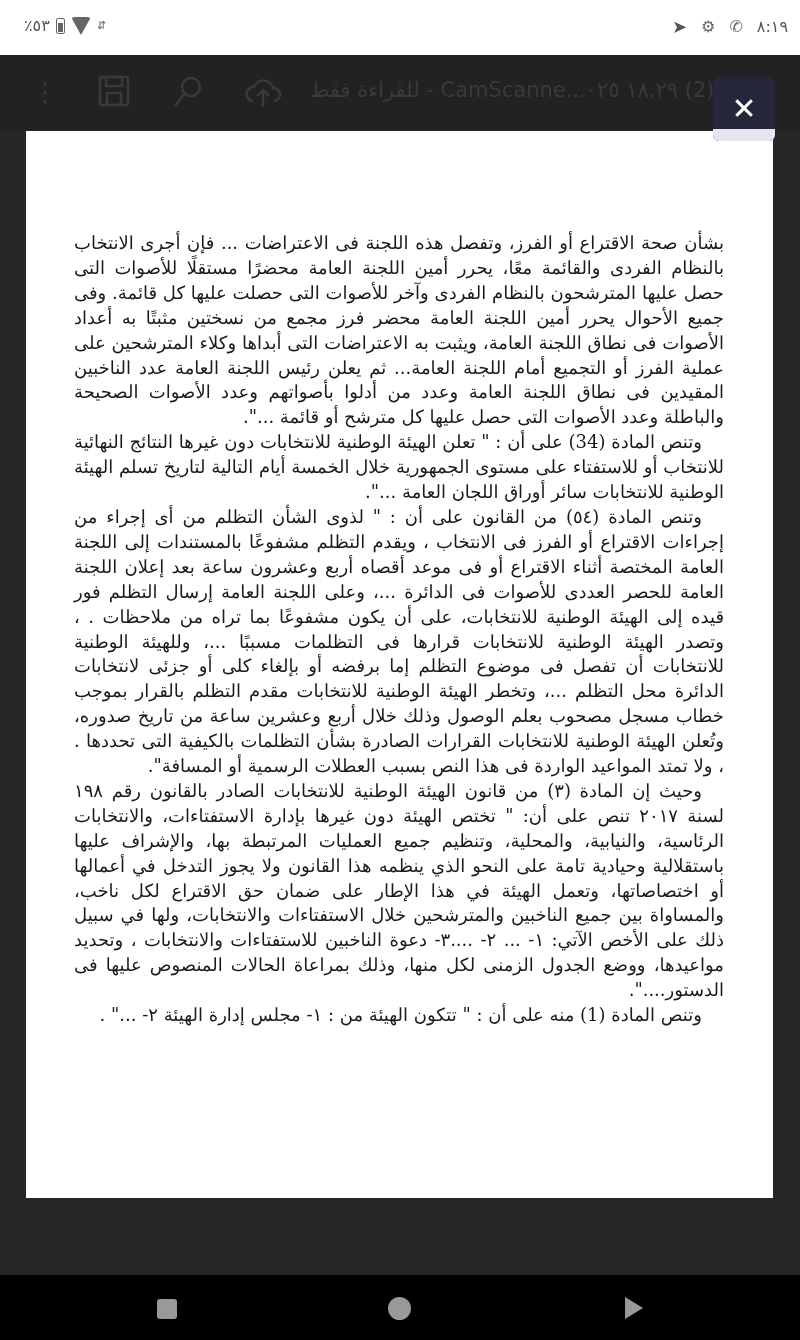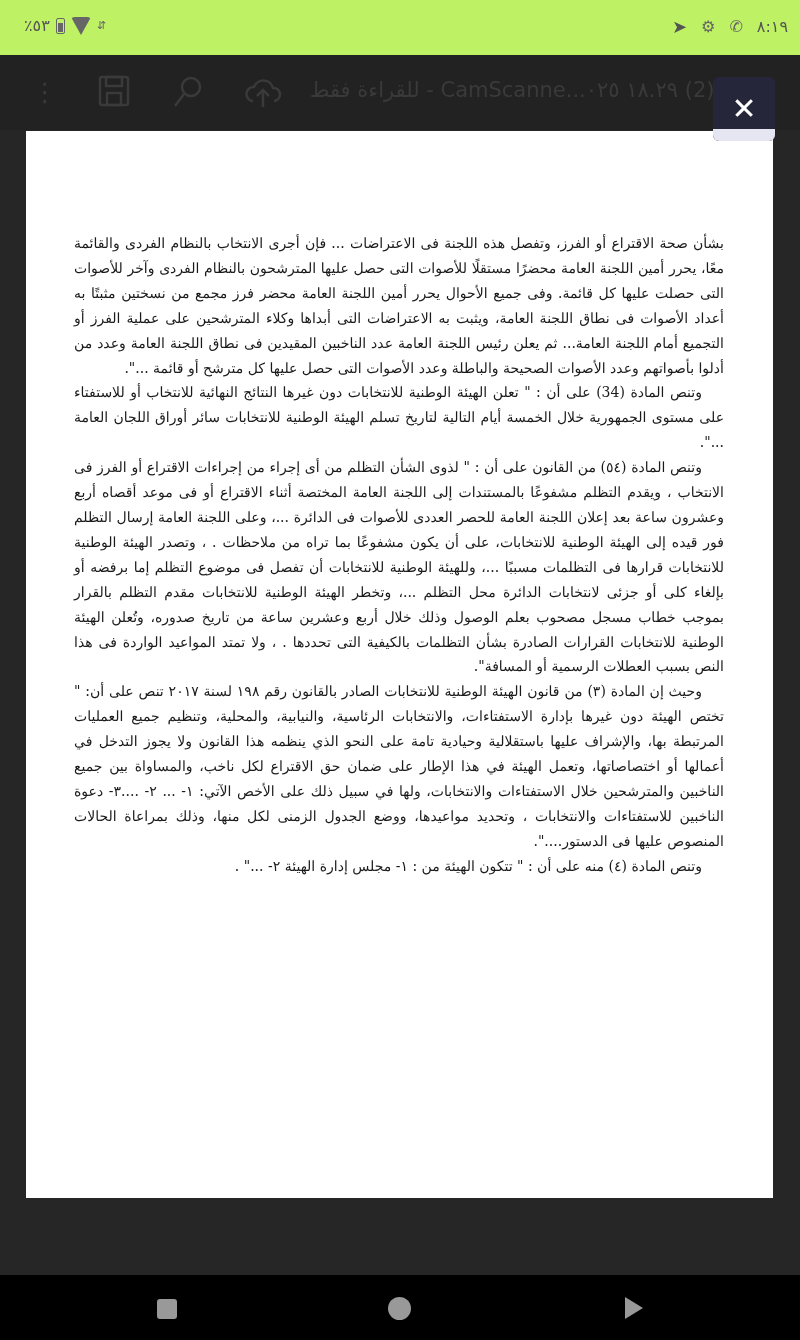--- a/index.html
+++ b/index.html
@@ -1,29 +1,29 @@
 <!DOCTYPE html>
 <html><head>
 <meta charset="utf-8">
 <style>
   html, body { margin:0; padding:0; }
   body { width:800px; height:1340px; position:relative; overflow:hidden; background:#262626; font-family:"DejaVu Sans", sans-serif; }
-  .statusbar { position:absolute; left:0; top:0; width:800px; height:55px; background:#bef264; }
+  .statusbar { position:absolute; left:0; top:0; width:800px; height:55px; background:#ffffff; }
   .sb-left { position:absolute; left:24px; top:16px; display:flex; align-items:center; gap:6px; color:#555; font-size:16px; }
   .sb-right { position:absolute; right:12px; top:16px; display:flex; align-items:center; gap:14px; color:#555; font-size:16px; direction:ltr; }
   .battery { width:9px; height:16px; border:1.5px solid #666; border-radius:2px; position:relative; box-sizing:border-box; }
   .battery::after { content:""; position:absolute; left:1px; right:1px; bottom:1px; height:60%; background:#666; }
   .wifi { width:0; height:0; border-left:10px solid transparent; border-right:10px solid transparent; border-top:18px solid #666; border-radius:4px; }
   .toolbar { position:absolute; left:0; top:55px; width:800px; height:75px; background:#222; }
   .tb-icon { position:absolute; top:20px; color:#3a3a3a; font-size:26px; line-height:34px; }
   .tb-title { position:absolute; left:310px; top:78px; color:#3a3a3a; font-size:21px; white-space:nowrap; direction:ltr; }
   .close-btn { position:absolute; left:713px; top:77px; width:62px; height:64px; background:#25263a; border-radius:6px; color:#fff; font-size:30px; text-align:center; line-height:64px; cursor:pointer; }
   .close-btn .bottom-tint { position:absolute; left:0; right:0; bottom:0; height:12px; background:#e5e6f2; border-radius:0 0 6px 6px; }
   .page { position:absolute; left:26px; top:131px; width:747px; height:1067px; background:#ffffff; }
-  .doc { position:absolute; left:48px; top:100px; width:650px; direction:rtl; text-align:justify; font-family:"DejaVu Serif", serif; font-size:14px; line-height:24.9px; color:#1a1a1a; }
+  .doc { position:absolute; left:48px; top:100px; width:650px; direction:rtl; text-align:justify; font-family:"DejaVu Serif", serif; font-size:18px; line-height:24.9px; color:#1a1a1a; }
   .doc p { margin:0; text-indent:0; }
   .doc p.indent { text-indent:22px; }
   .navbar { position:absolute; left:0; top:1275px; width:800px; height:65px; background:#000; }
   .nav-btn { position:absolute; cursor:pointer; }
   .nav-square { left:157px; top:24px; width:20px; height:20px; background:#999; border-radius:3px; }
   .nav-circle { left:388px; top:22px; width:23px; height:23px; background:#999; border-radius:50%; }
   .nav-back { left:625px; top:22px; width:0; height:0; border-top:11px solid transparent; border-bottom:11px solid transparent; border-left:18px solid #999; }
 </style>
 </head>
 <body>
@@ -68,21 +68,21 @@
   <span class="tb-icon" style="left:748px;font-size:30px;">✕</span>
 </div>
 <div class="tb-title">للقراءة فقط - CamScanne...١٨.٢٩ ٠٢٥ (2)</div>
 
 <div class="page">
   <div class="doc">
     <p>بشأن صحة الاقتراع أو الفرز، وتفصل هذه اللجنة فى الاعتراضات ... فإن أجرى الانتخاب بالنظام الفردى والقائمة معًا، يحرر أمين اللجنة العامة محضرًا مستقلًا للأصوات التى حصل عليها المترشحون بالنظام الفردى وآخر للأصوات التى حصلت عليها كل قائمة. وفى جميع الأحوال يحرر أمين اللجنة العامة محضر فرز مجمع من نسختين مثبتًا به أعداد الأصوات فى نطاق اللجنة العامة، ويثبت به الاعتراضات التى أبداها وكلاء المترشحين على عملية الفرز أو التجميع أمام اللجنة العامة... ثم يعلن رئيس اللجنة العامة عدد الناخبين المقيدين فى نطاق اللجنة العامة وعدد من أدلوا بأصواتهم وعدد الأصوات الصحيحة والباطلة وعدد الأصوات التى حصل عليها كل مترشح أو قائمة ...".</p>
     <p class="indent">وتنص المادة (34) على أن : " تعلن الهيئة الوطنية للانتخابات دون غيرها النتائج النهائية للانتخاب أو للاستفتاء على مستوى الجمهورية خلال الخمسة أيام التالية لتاريخ تسلم الهيئة الوطنية للانتخابات سائر أوراق اللجان العامة ...".</p>
     <p class="indent">وتنص المادة (٥٤) من القانون على أن : " لذوى الشأن التظلم من أى إجراء من إجراءات الاقتراع أو الفرز فى الانتخاب ، ويقدم التظلم مشفوعًا بالمستندات إلى اللجنة العامة المختصة أثناء الاقتراع أو فى موعد أقصاه أربع وعشرون ساعة بعد إعلان اللجنة العامة للحصر العددى للأصوات فى الدائرة ...، وعلى اللجنة العامة إرسال التظلم فور قيده إلى الهيئة الوطنية للانتخابات، على أن يكون مشفوعًا بما تراه من ملاحظات . ، وتصدر الهيئة الوطنية للانتخابات قرارها فى التظلمات مسببًا ...، وللهيئة الوطنية للانتخابات أن تفصل فى موضوع التظلم إما برفضه أو بإلغاء كلى أو جزئى لانتخابات الدائرة محل التظلم ...، وتخطر الهيئة الوطنية للانتخابات مقدم التظلم بالقرار بموجب خطاب مسجل مصحوب بعلم الوصول وذلك خلال أربع وعشرين ساعة من تاريخ صدوره، وتُعلن الهيئة الوطنية للانتخابات القرارات الصادرة بشأن التظلمات بالكيفية التى تحددها . ، ولا تمتد المواعيد الواردة فى هذا النص بسبب العطلات الرسمية أو المسافة".</p>
     <p class="indent">وحيث إن المادة (٣) من قانون الهيئة الوطنية للانتخابات الصادر بالقانون رقم ١٩٨ لسنة ٢٠١٧ تنص على أن:  " تختص الهيئة دون غيرها بإدارة الاستفتاءات، والانتخابات الرئاسية، والنيابية، والمحلية، وتنظيم جميع العمليات المرتبطة بها، والإشراف عليها باستقلالية وحيادية تامة على النحو الذي ينظمه هذا القانون ولا يجوز التدخل في أعمالها أو اختصاصاتها، وتعمل الهيئة في هذا الإطار على ضمان حق الاقتراع لكل ناخب، والمساواة بين جميع الناخبين والمترشحين خلال الاستفتاءات والانتخابات، ولها في سبيل ذلك على الأخص الآتي: ١- ... ٢- ....٣- دعوة الناخبين للاستفتاءات والانتخابات ، وتحديد مواعيدها، ووضع الجدول الزمنى لكل منها، وذلك بمراعاة الحالات المنصوص عليها فى الدستور....".</p>
-    <p class="indent">وتنص المادة (٤) منه على أن : " تتكون الهيئة من : ١- مجلس إدارة الهيئة ٢- ..." .</p>
+    <p class="indent">وتنص المادة (1) منه على أن : " تتكون الهيئة من : ١- مجلس إدارة الهيئة ٢- ..." .</p>
   </div>
 </div>
 
 <div class="close-btn">
   <span>✕</span>
   <div class="bottom-tint"></div>
 </div>
 
 <div class="navbar">
   <div class="nav-btn nav-square"></div>

